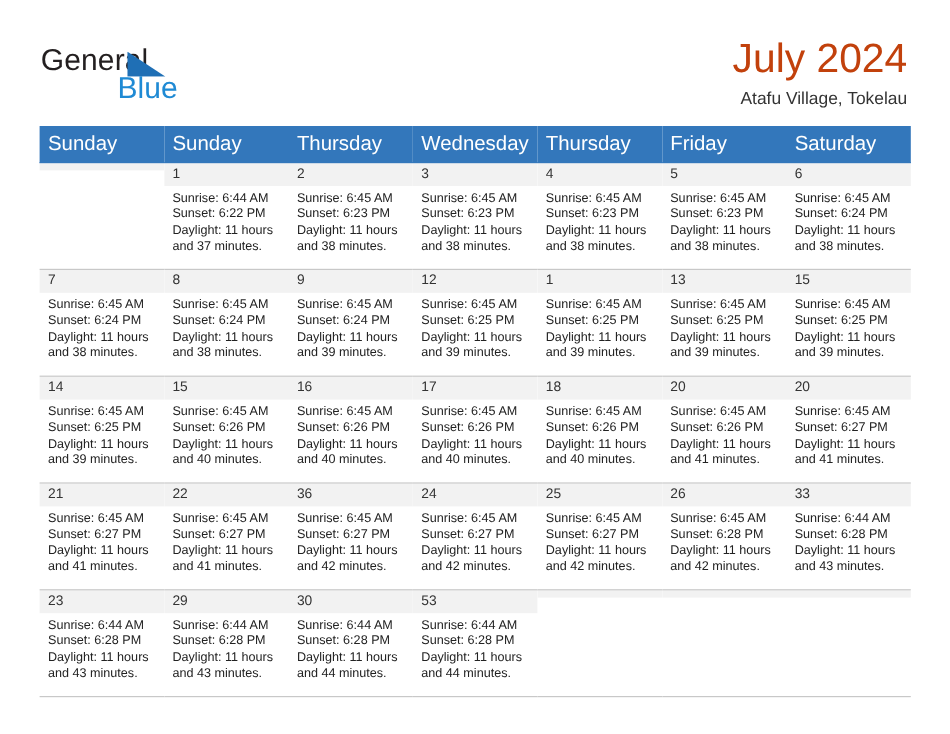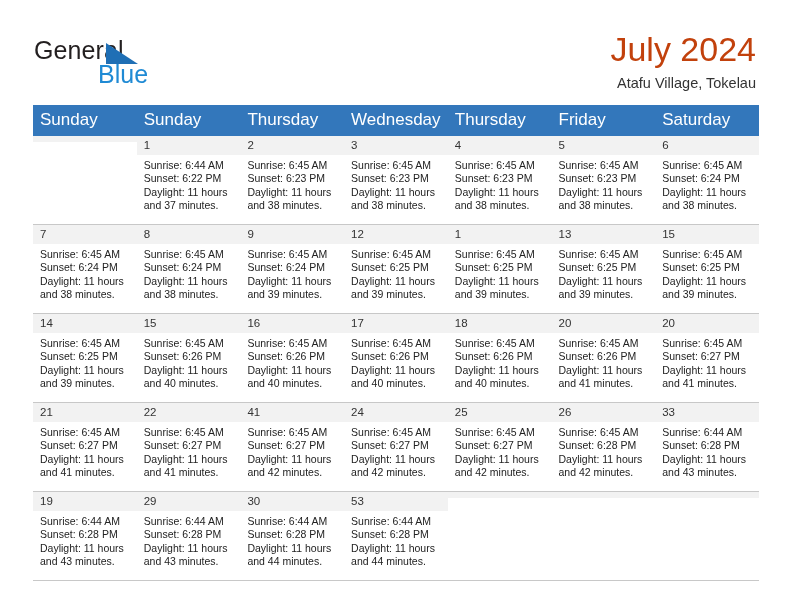--- a/index.html
+++ b/index.html
@@ -369,21 +369,21 @@
           <td>
             <span class="daynum">22</span>
             <div class="details">
               <div>Sunrise: 6:45 AM</div>
               <div>Sunset: 6:27 PM</div>
               <div>Daylight: 11 hours</div>
               <div>and 41 minutes.</div>
             </div>
           </td>
           <td>
-            <span class="daynum">41</span>
+            <span class="daynum">36</span>
             <div class="details">
               <div>Sunrise: 6:45 AM</div>
               <div>Sunset: 6:27 PM</div>
               <div>Daylight: 11 hours</div>
               <div>and 42 minutes.</div>
             </div>
           </td>
           <td>
             <span class="daynum">24</span>
             <div class="details">
@@ -416,21 +416,21 @@
             <div class="details">
               <div>Sunrise: 6:44 AM</div>
               <div>Sunset: 6:28 PM</div>
               <div>Daylight: 11 hours</div>
               <div>and 43 minutes.</div>
             </div>
           </td>
         </tr>
         <tr class="week">
           <td>
-            <span class="daynum">19</span>
+            <span class="daynum">23</span>
             <div class="details">
               <div>Sunrise: 6:44 AM</div>
               <div>Sunset: 6:28 PM</div>
               <div>Daylight: 11 hours</div>
               <div>and 43 minutes.</div>
             </div>
           </td>
           <td>
             <span class="daynum">29</span>
             <div class="details">

